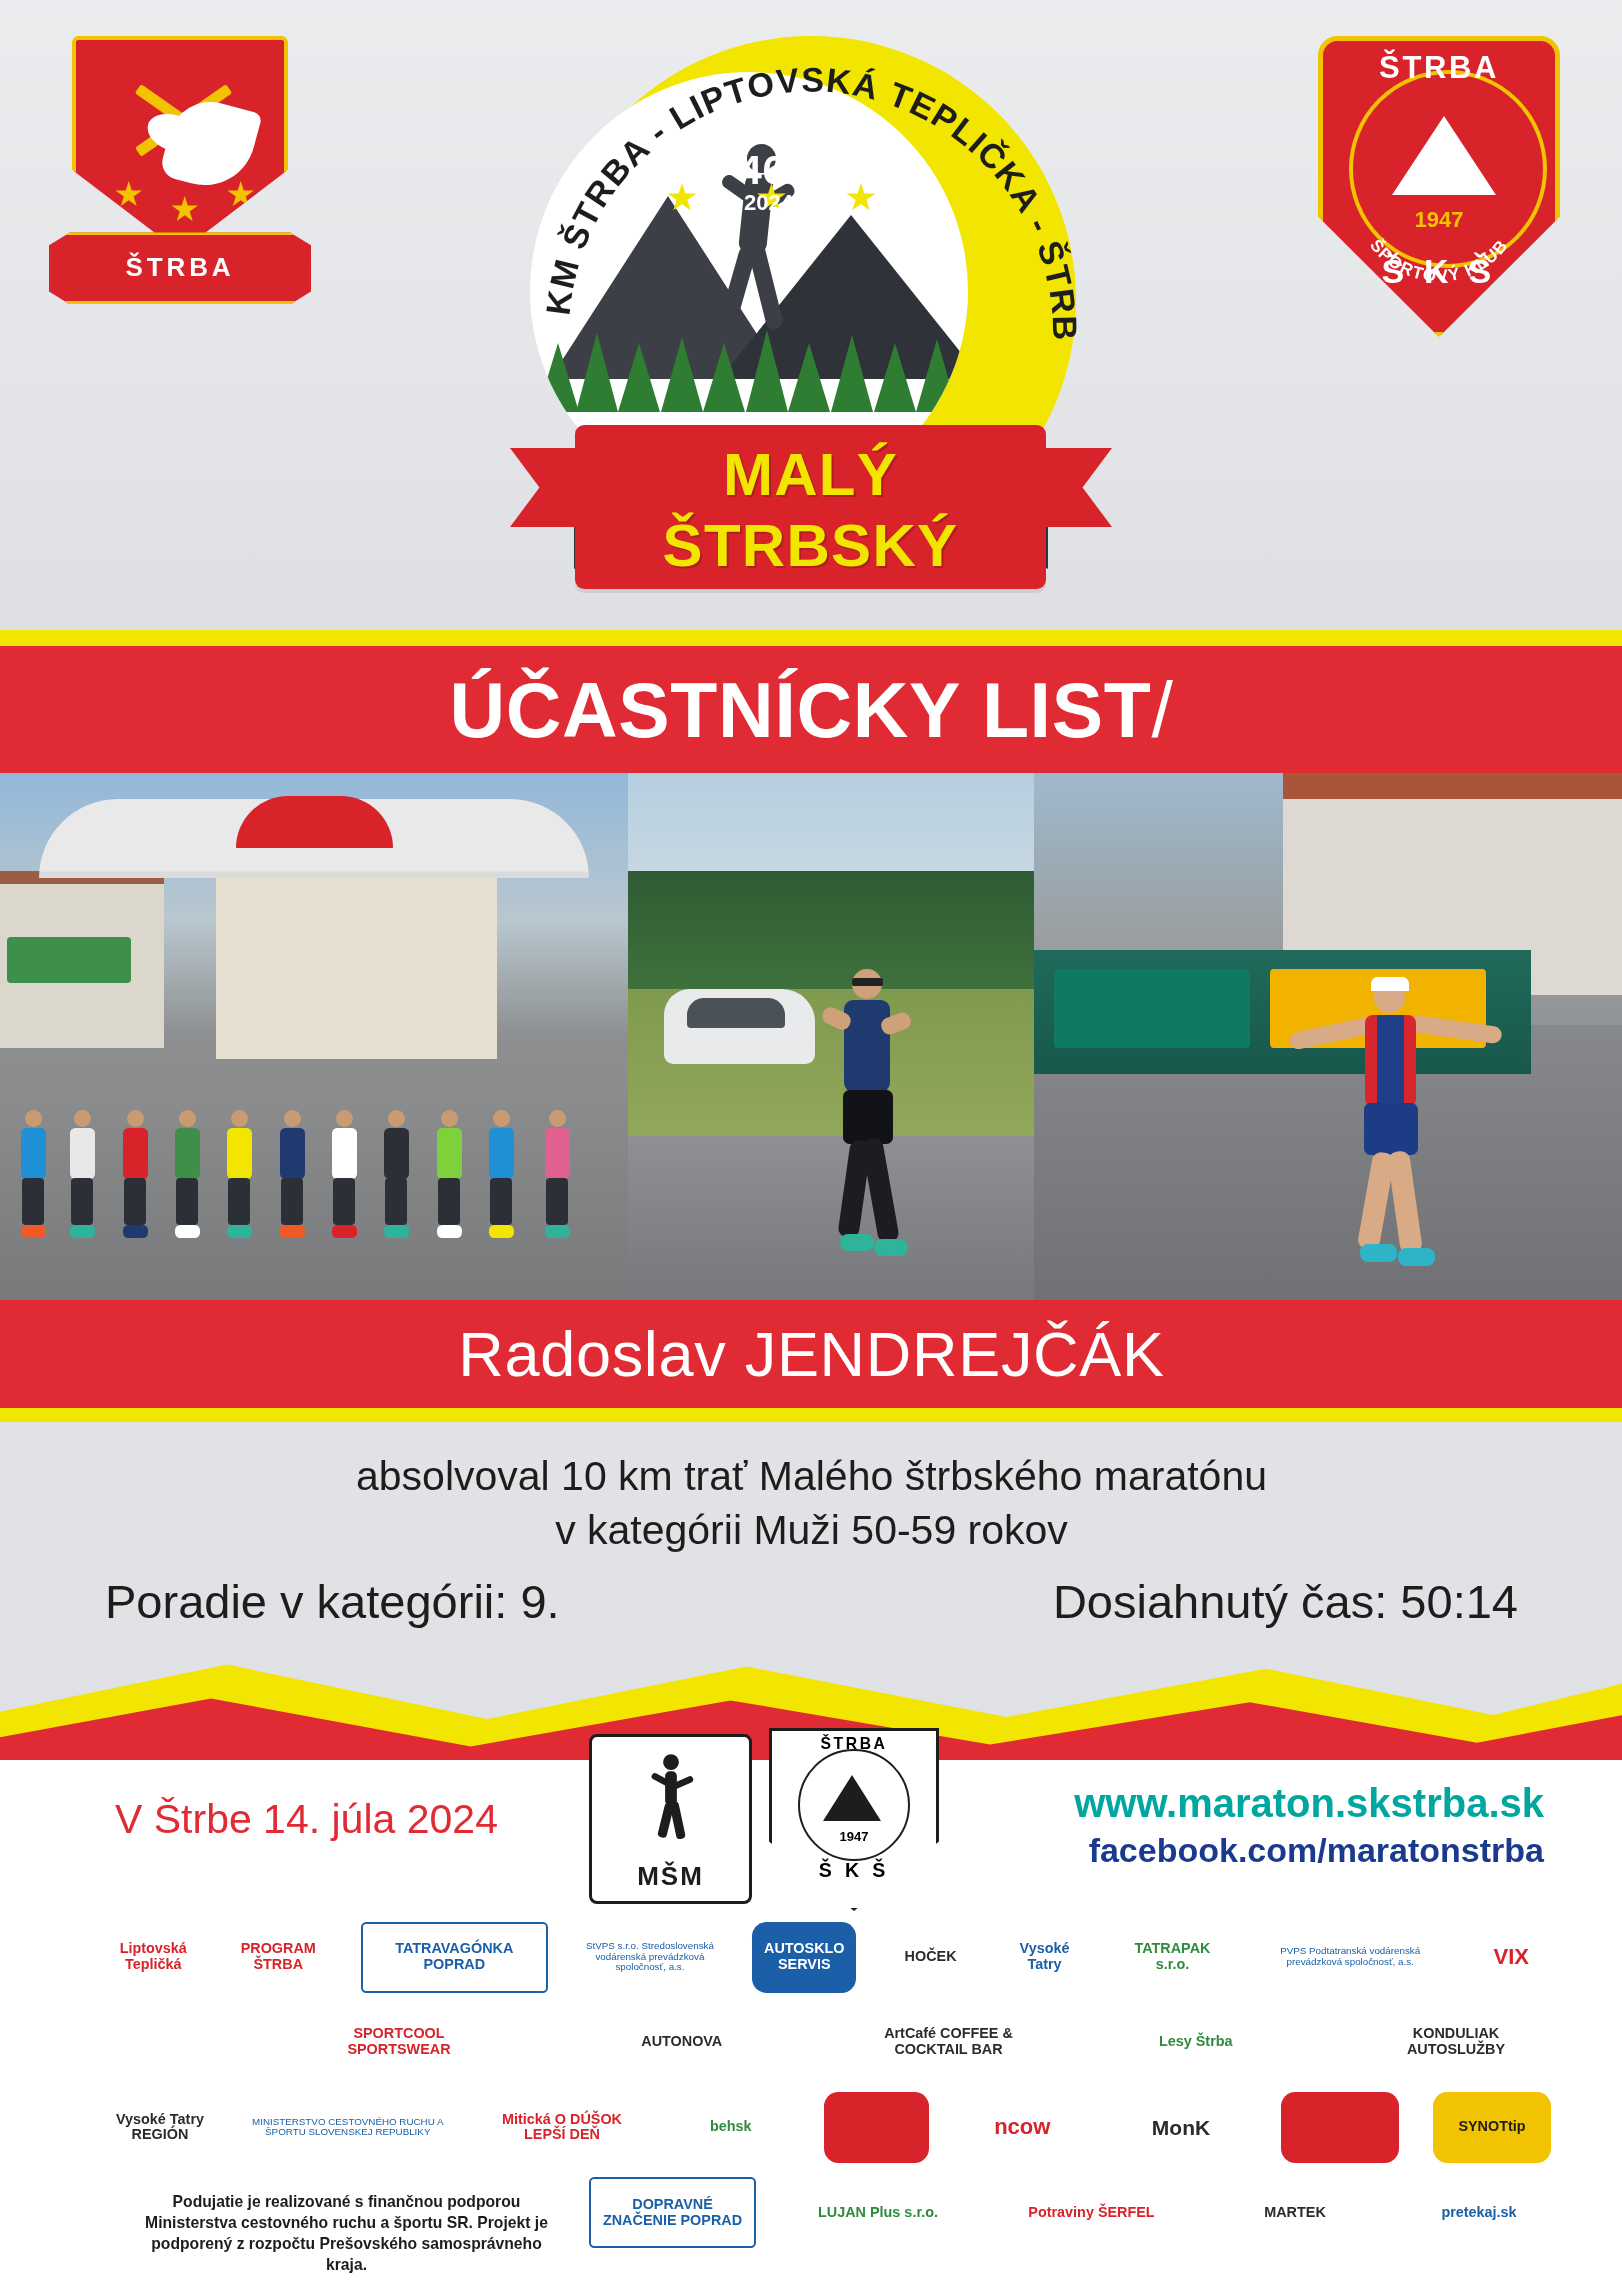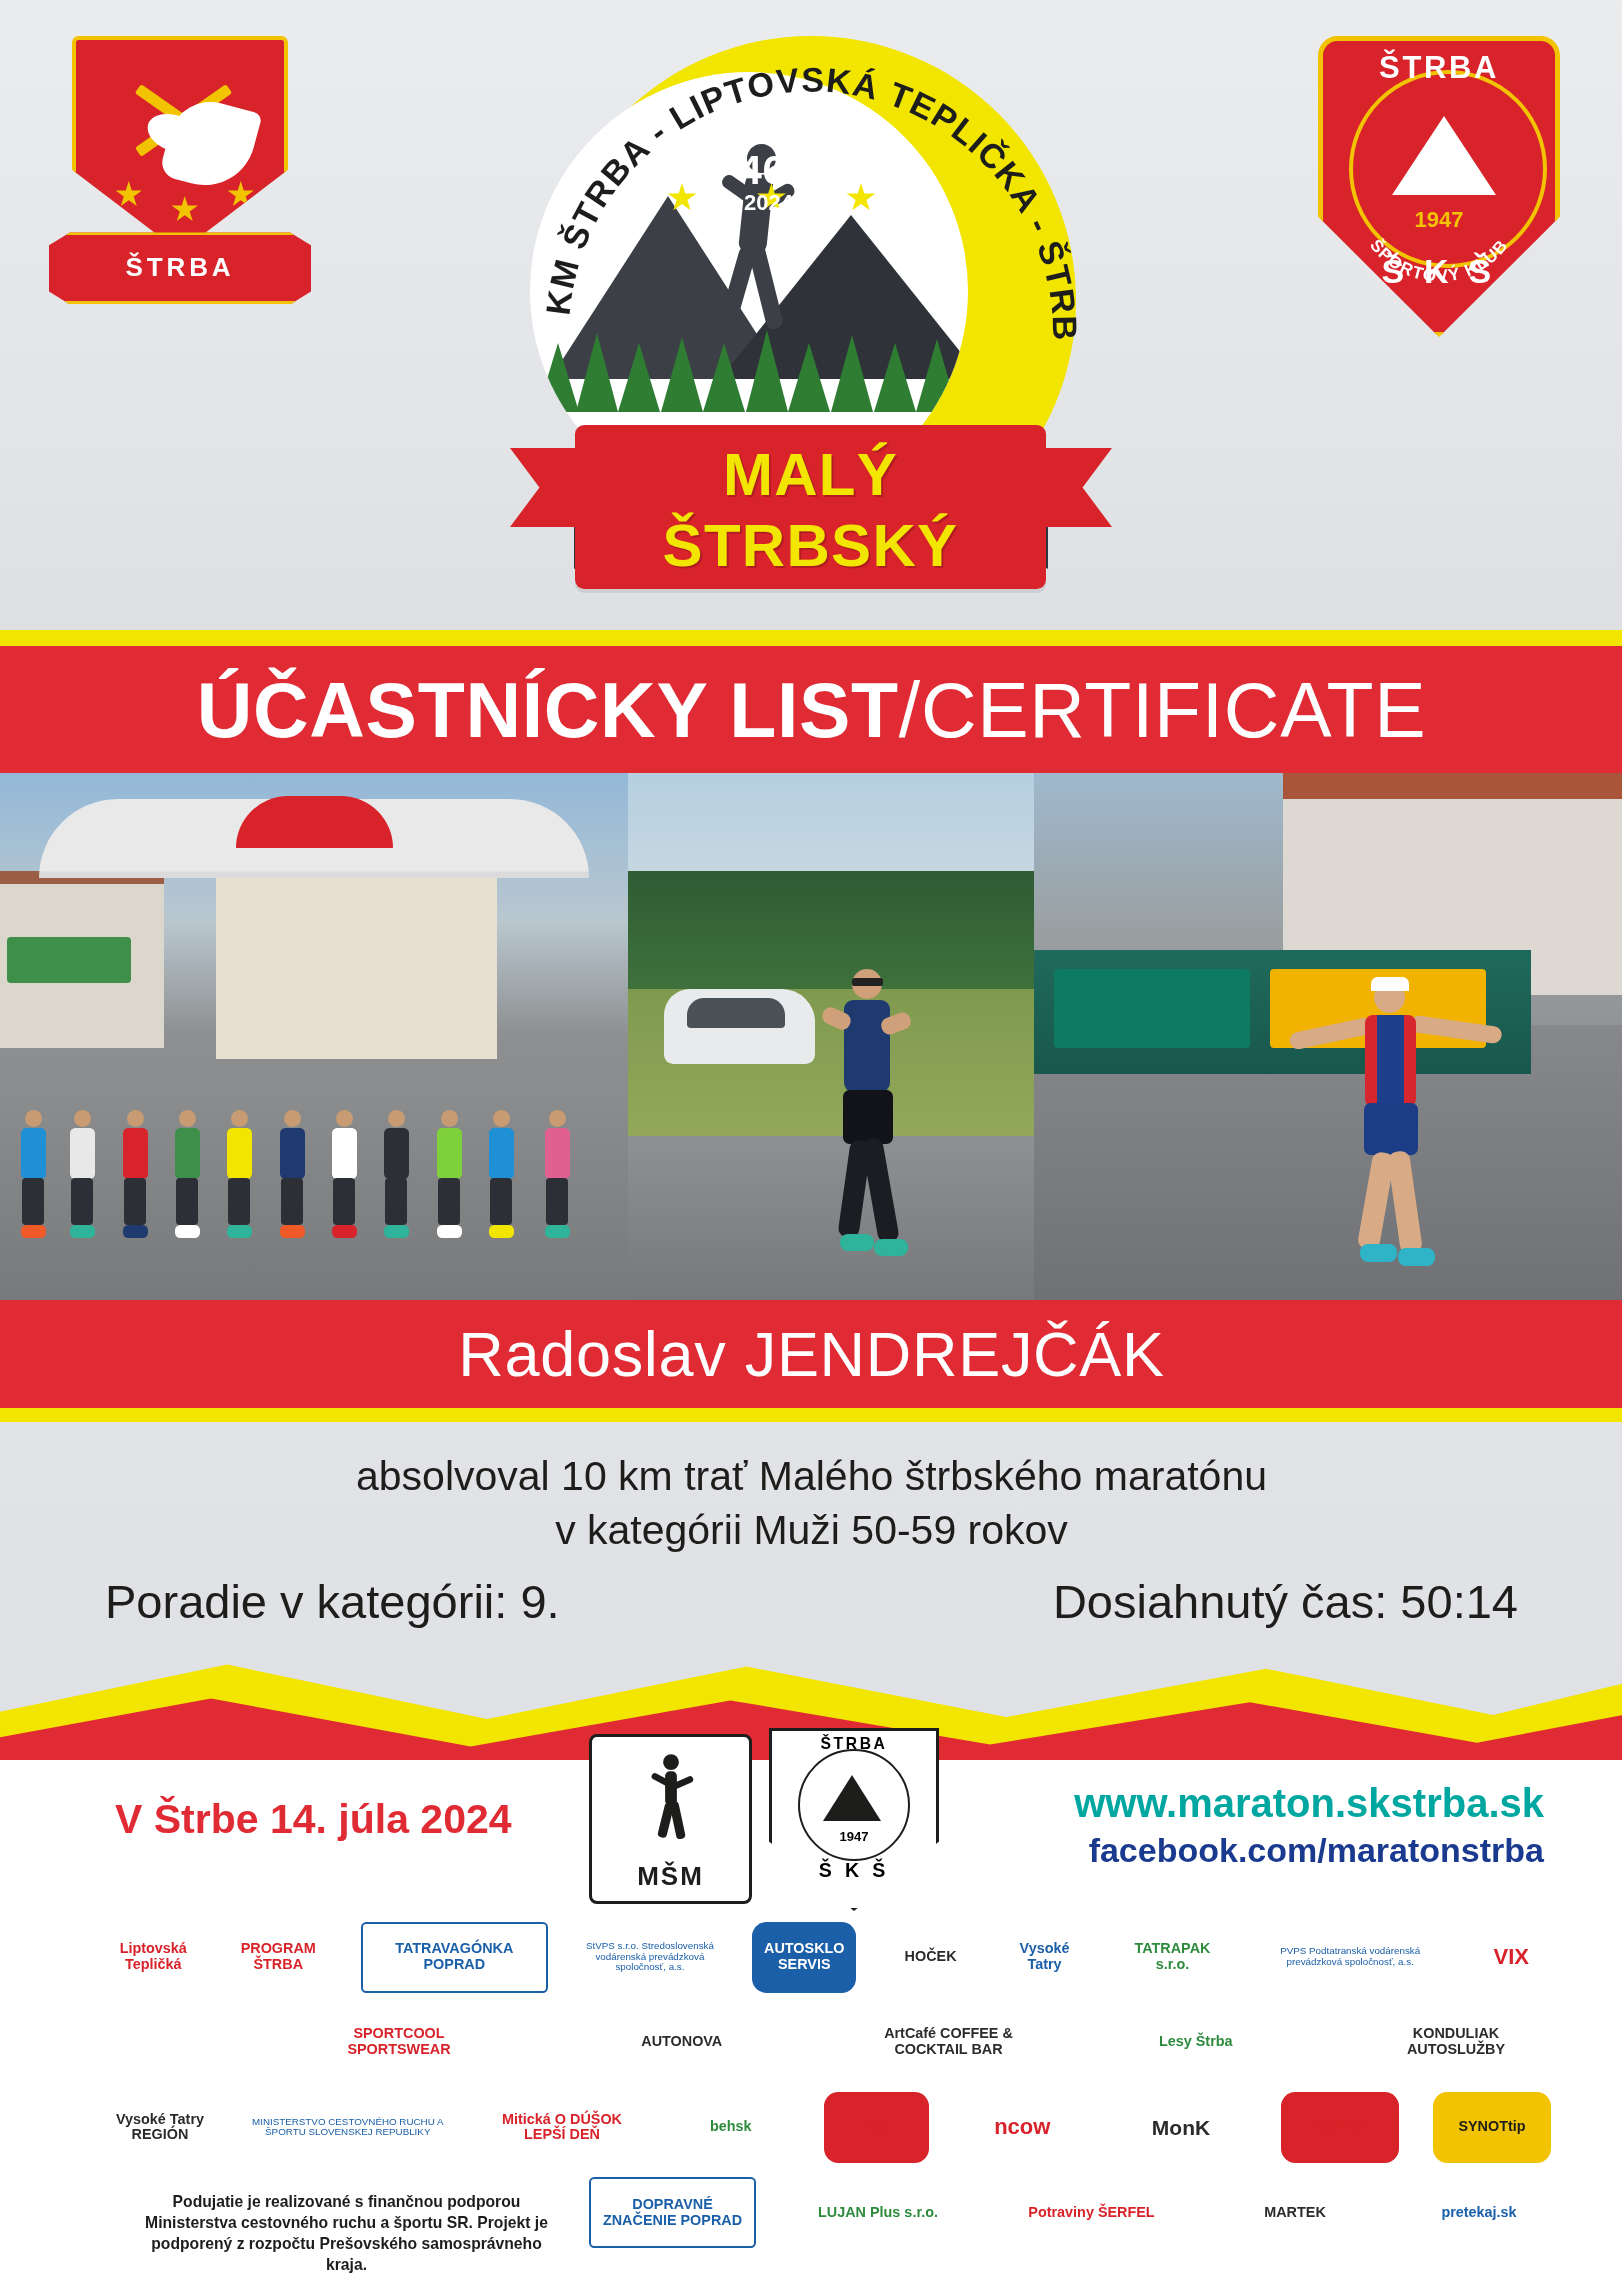--- a/index.html
+++ b/index.html
@@ -515,21 +515,21 @@
     left: 0; top: 1760px;
     width: 1623px; height: 535px;
     background: #ffffff;
   }
 
   
   .footer-date {
     position: absolute;
     left: 115px; top: 1796px;
     color: #e02b34;
-    font-weight: bold;
+    font-weight: normal;
     font-size: 41px;
   }
   .footer-links {
     position: absolute;
     right: 79px; top: 1780px;
     text-align: right;
   }
   .footer-links .web {
     color: #00a6a0;
     font-weight: bold;
@@ -751,21 +751,20 @@
       </svg>
       <div class="cr-year">1947</div>
       <div class="cr-sks">Š K Š</div>
     </div>
   </div>
 
   <div class="title-bar-yellow"></div>
   <div class="title-bar">
     <span class="t1">ÚČASTNÍCKY LIST</span>
     <span class="t2"> / </span>
-    <span class="t2">CERTIFICATE</span>
   </div>
 
   <div class="photos">
 
     <div class="photo p1">
       <div class="p1-bldg2"></div>
       <div class="p1-bldg"></div>
       <div class="p1-arch"></div>
       <div class="p1-arch-red"></div>
       <div class="p1-road"></div>

